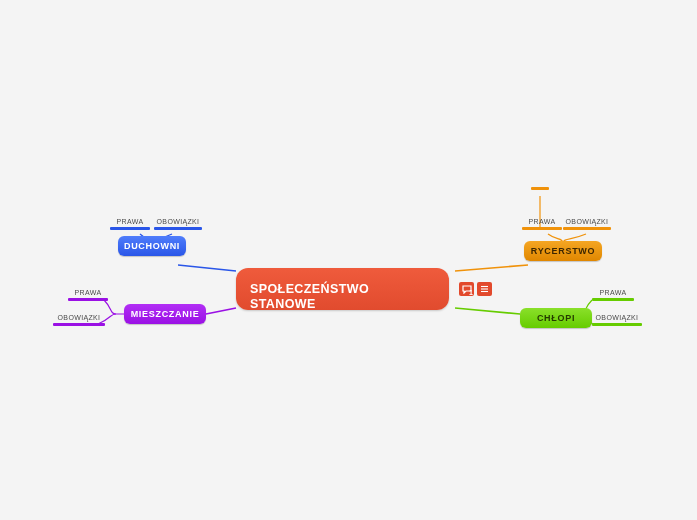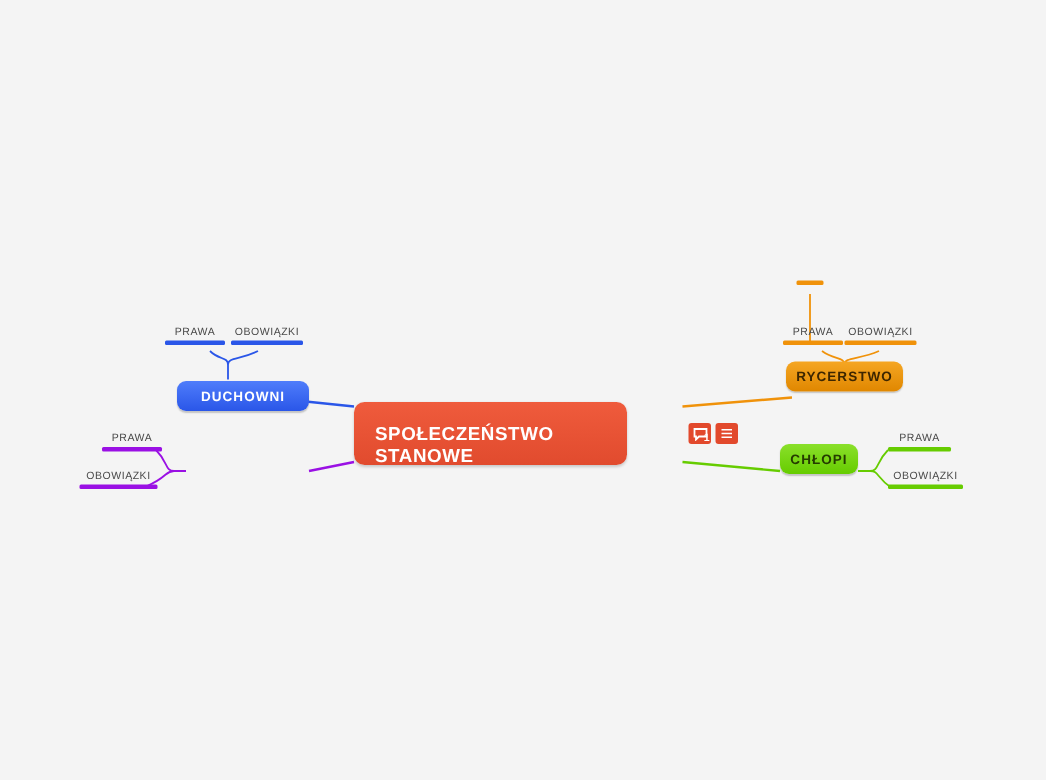--- a/index.html
+++ b/index.html
@@ -127,21 +127,21 @@
 
     <path d="M563,253 L563,243 C563,238 556,240 548,234" stroke="#f0920a" stroke-width="1.2" fill="none"></path>
     <path d="M563,243 C563,238 572,240 586,234" stroke="#f0920a" stroke-width="1.2" fill="none"></path>
 
     <path d="M540,230 L540,196" stroke="#f0920a" stroke-width="1.2" fill="none"></path>
 
     <path d="M572,314 L580,314 C586,314 584,308 592,300" stroke="#66cc00" stroke-width="1.2" fill="none"></path>
     <path d="M580,314 C586,314 584,318 594,325" stroke="#66cc00" stroke-width="1.2" fill="none"></path>
   </svg>
 
-  <div class="central" style="left:236px; top:268px; width:182px; height:42px;">
+  <div class="central" style="left:236px; top:268px; width:213px; height:42px;border-radius:12px;">
     <span>SPOŁECZEŃSTWO STANOWE</span>
   </div>
 
   <div class="badges" style="left:459px; top:282px;">
     <div class="badge">
       <svg width="10" height="9" viewBox="0 0 10 9">
           <path d="M1 1h8v5H4L2 8V6H1z" fill="none" stroke="#fff" stroke-width="1.2"></path>
         </svg>
       <span class="cnt">1</span>
     </div>
@@ -149,32 +149,35 @@
       <svg width="9" height="9" viewBox="0 0 9 9">
           <g stroke="#fff" stroke-width="1.1">
             <line x1="1" y1="1.5" x2="8" y2="1.5"></line>
             <line x1="1" y1="4" x2="8" y2="4"></line>
             <line x1="1" y1="6.5" x2="8" y2="6.5"></line>
           </g>
         </svg>
     </div>
   </div>
 
-  <div class="node blue" style="left:118px; top:254px; width:88px; height:20px;">
+  <div class="node blue" style="left:118px; top:236px; width:68px; height:20px;">
     <span>DUCHOWNI</span>
   </div>
   <div class="leaf" style="left:110px; top:217px; width:40px;">
     <span class="txt">PRAWA</span>
     <span class="bar blue"></span>
   </div>
   <div class="leaf" style="left:154px; top:217px; width:48px;">
     <span class="txt">OBOWIĄZKI</span>
     <span class="bar blue"></span>
   </div>
 
+  <div class="node purple" style="left:124px; top:304px; width:82px; height:20px;">
+    <span>MIESZCZANIE</span>
+  </div>
   <div class="leaf" style="left:68px; top:288px; width:40px;">
     <span class="txt">PRAWA</span>
     <span class="bar purple"></span>
   </div>
   <div class="leaf" style="left:53px; top:313px; width:52px;">
     <span class="txt">OBOWIĄZKI</span>
     <span class="bar purple"></span>
   </div>
 
   <div class="node orange" style="left:524px; top:241px; width:78px; height:20px;">
@@ -186,21 +189,21 @@
   </div>
   <div class="leaf" style="left:563px; top:217px; width:48px;">
     <span class="txt">OBOWIĄZKI</span>
     <span class="bar orange"></span>
   </div>
   <div class="leaf" style="left:531px; top:186px; width:18px;">
     <span class="txt"></span>
     <span class="bar orange"></span>
   </div>
 
-  <div class="node green" style="left:520px; top:296px; width:52px; height:20px;">
+  <div class="node green" style="left:520px; top:308px; width:72px; height:20px;">
     <span>CHŁOPI</span>
   </div>
   <div class="leaf" style="left:592px; top:288px; width:42px;">
     <span class="txt">PRAWA</span>
     <span class="bar green"></span>
   </div>
   <div class="leaf" style="left:592px; top:313px; width:50px;">
     <span class="txt">OBOWIĄZKI</span>
     <span class="bar green"></span>
   </div>

